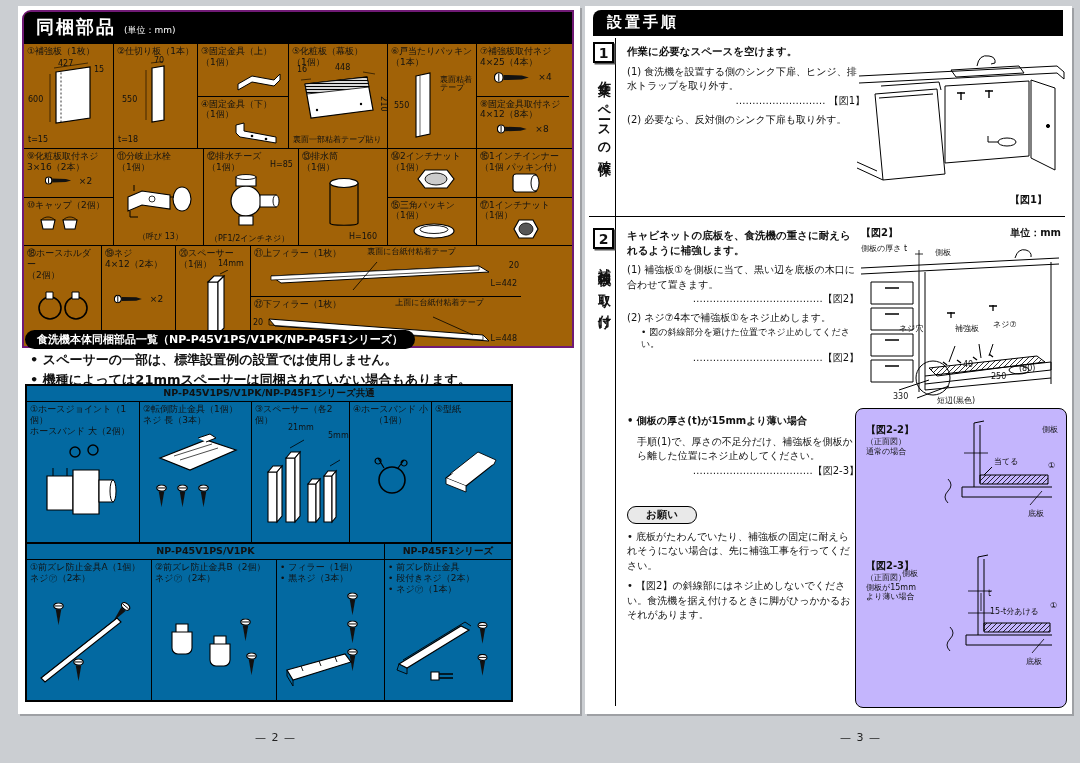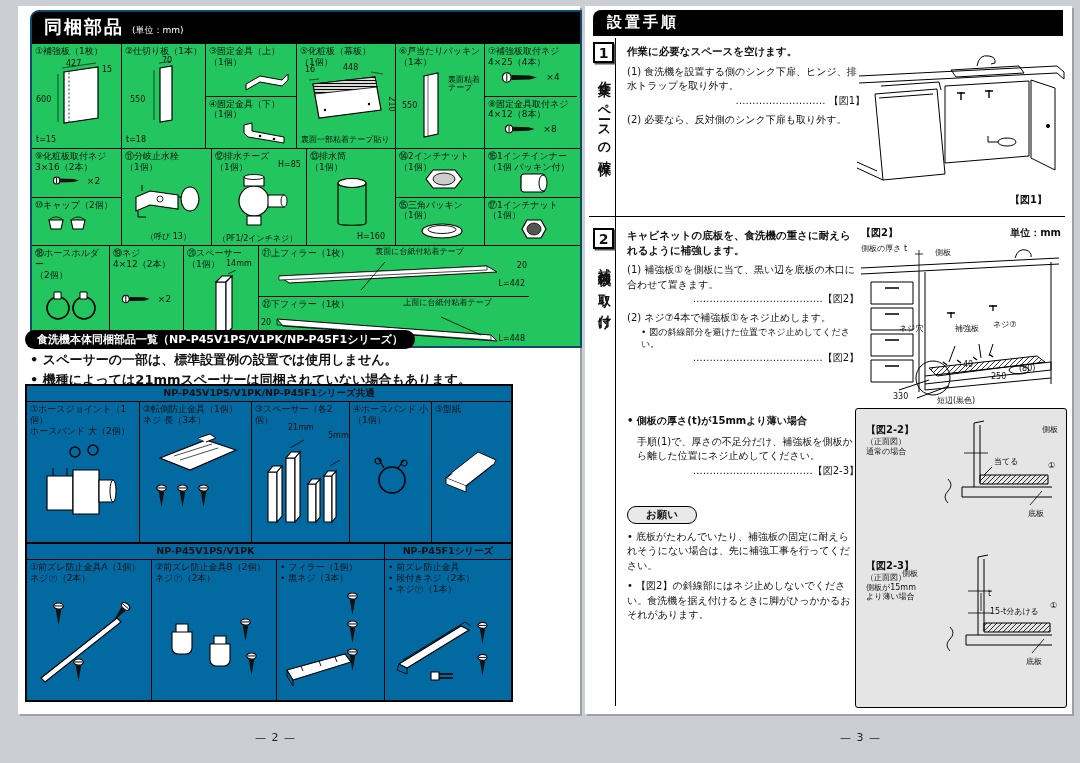--- a/index.html
+++ b/index.html
@@ -2,21 +2,21 @@
 <html><head>
 <meta charset="utf-8">
 <style>
   html,body{margin:0;padding:0;}
   .canvas{position:relative;width:1080px;height:763px;background:#cbced2;overflow:hidden;
           font-family:"DejaVu Sans","Liberation Sans",sans-serif;color:#111;}
   .page{position:absolute;background:#fff;box-shadow:2px 2px 0 rgba(0,0,0,.22);}
   .abs{position:absolute;}
   .pre{white-space:pre-line;}
   
-  .ptable{position:absolute;left:12px;top:4px;width:548px;border:2px solid #0c4a6e;border-radius:9px 0 0 0;background:#22c55e;}
+  .ptable{position:absolute;left:4px;top:4px;width:548px;border:2px solid #701a75;border-radius:9px 0 0 0;background:#a16207;}
   .ptitle{background:#000;color:#fff;border-radius:6px 0 0 0;padding:3px 10px 4px 12px;display:flex;align-items:baseline;gap:8px;}
   .ptitle .big{font-size:18px;font-weight:bold;letter-spacing:2px;}
   .ptitle .sm{font-size:9px;}
   .prow{display:flex;border-top:1px solid #000;}
   .cell{position:relative;border-right:1px solid #000;box-sizing:border-box;padding:2px 3px;overflow:hidden;}
   .cell:last-child{border-right:none;}
   .split{padding:0;display:flex;flex-direction:column;}
   .sub{position:relative;flex:1;padding:2px 3px;box-sizing:border-box;overflow:hidden;}
   .sub + .sub{border-top:1px solid #000;}
   .plabel{font-size:9px;line-height:1.2;}
@@ -44,21 +44,21 @@
   .vrule{position:absolute;width:1px;background:#000;}
   .hrule{position:absolute;height:1px;background:#000;}
   .intro{font-weight:bold;font-size:10.5px;line-height:1.4;}
   .item{font-size:10px;line-height:1.45;margin-top:6px;}
   .refline{font-size:10px;text-align:right;line-height:1.3;}
   .subnote{font-size:9px;line-height:1.4;margin-left:14px;}
   .onegai{display:inline-block;border:1.5px solid #000;border-radius:10px;background:#e9e9e9;
           font-weight:bold;font-size:10.5px;padding:1px 18px;}
   .figlabel{font-size:10px;font-weight:bold;}
   .figtag{font-size:8px;line-height:1.2;}
-  .roundbox{position:absolute;border:1.5px solid #000;border-radius:3px;background:#e5e5e5;}
+  .roundbox{position:absolute;border:1.5px solid #000;border-radius:8px;background:#c4b5fd;}
   line,path,ellipse,circle,polygon,polyline,rect{vector-effect:non-scaling-stroke;}
 </style>
 </head>
 <body>
 
 <div class="canvas">
 
 <svg width="0" height="0" style="position:absolute">
   <defs>
     <pattern id="hatch" width="5" height="5" patternUnits="userSpaceOnUse">
@@ -396,21 +396,21 @@
                 <polygon points="48,48 52,43 60,43 56,48"></polygon>
                 <polygon points="56,48 60,43 60,81 56,86"></polygon>
             <rect x="64" y="40" width="8" height="46"></rect>
                 <polygon points="64,40 68,35 76,35 72,40"></polygon>
                 <polygon points="72,40 76,35 76,81 72,86"></polygon>
           </g>
           <path d="M30,12 L44,4 M70,30 L80,24" stroke="#000" stroke-width="0.8"></path>
         </svg>
       </div>
       <div class="cell" style="width:82px">
-        <div class="plabel pre" style="text-align:left">④ホースバンド 小
+        <div class="plabel pre" style="text-align:center">④ホースバンド 小
 （1個）</div>
         <svg class="abs" style="left:20px;top:52px" width="44" height="44" viewBox="0 0 44 44">
           <circle cx="22" cy="26" r="13" fill="none" stroke="#000" stroke-width="1.6"></circle>
           <path d="M14,14 L8,4 M28,14 L34,6 M8,4 a3,3 0 1 0 0.1,0 M34,6 a3,3 0 1 0 0.1,0" fill="none" stroke="#000" stroke-width="1.2"></path>
         </svg>
       </div>
       <div class="cell" style="width:75px">
         <div class="plabel pre">⑤型紙</div>
         <svg class="abs" style="left:8px;top:44px" width="60" height="52" viewBox="0 0 60 52">
           <path d="M6,32 L34,10 L54,18 L26,40 Z" fill="#fff" stroke="#000" stroke-width="1.1"></path>

